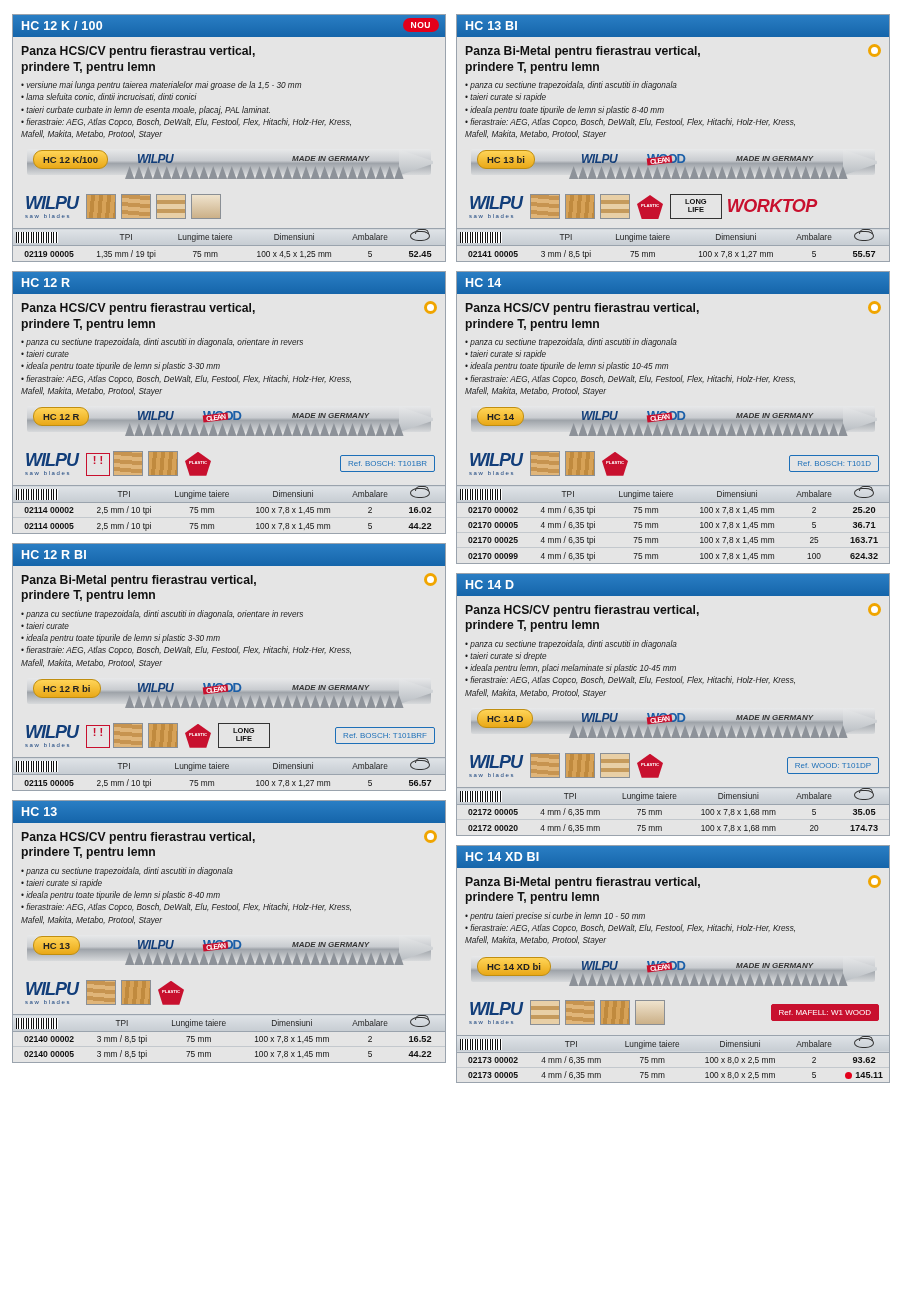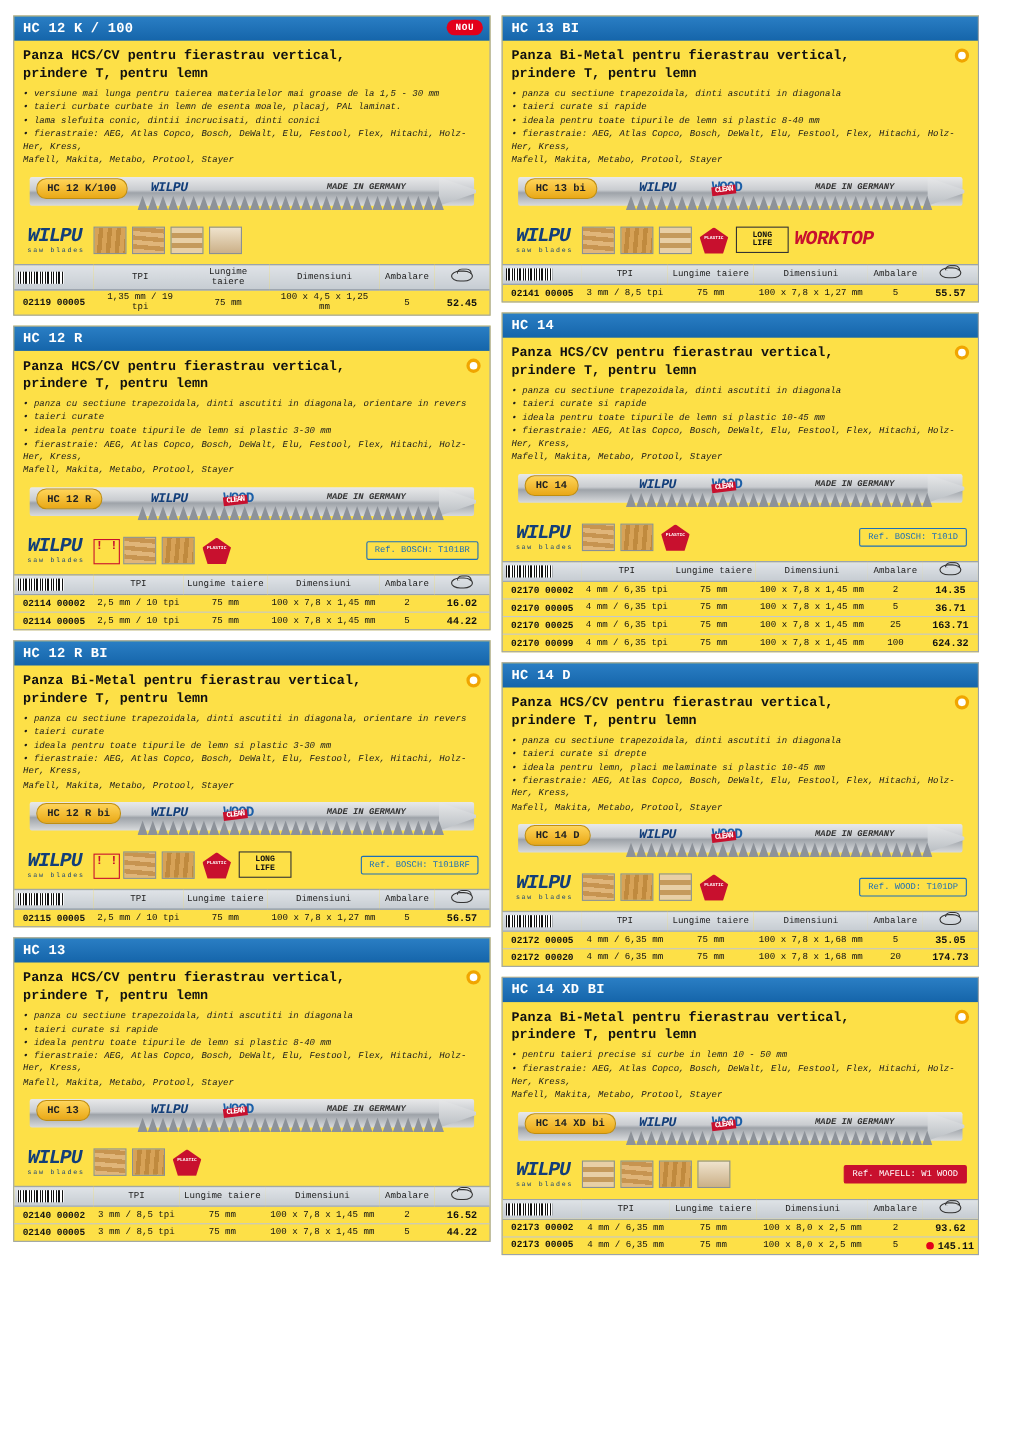--- a/index.html
+++ b/index.html
@@ -16,22 +16,21 @@
     width: 920px; height: 1301px;
     padding: 14px 12px;
     display: flex;
     gap: 10px;
   }
   .col { width: 434px; display: flex; flex-direction: column; gap: 9px; }
 
   
   .card {
     border: 1px solid #9aa3ad;
-    background: #fde047;
-    font-family: Liberation Mono, monospace;
+    background: #e5e5e5;
   }
   .card-head {
     background: #1c70b8;
     background: linear-gradient(to bottom, #2a7ec4 0%, #1565aa 100%);
     color: #fff;
     font-weight: bold;
     font-size: 12.5px;
     padding: 4px 8px;
     position: relative;
     letter-spacing: .2px;
@@ -188,22 +187,22 @@
 <body>
 
 <div class="page">
   <div class="col" id="col-left">
       <div class="card">
         <div class="card-head"><span>HC 12 K / 100</span><span class="nou-badge">NOU</span></div>
         <div class="card-body">
           <div class="title">Panza HCS/CV pentru fierastrau vertical,<br>prindere T, pentru lemn</div>
           <div class="bullets">
             <div>• versiune mai lunga pentru taierea materialelor mai groase de la 1,5 - 30 mm</div>
+            <div>• lama slefuita conic, dintii incrucisati, dinti conici</div>
             <div>• taieri curbate curbate in lemn de esenta moale, placaj, PAL laminat.</div>
-            <div>• lama slefuita conic, dintii incrucisati, dinti conici</div>
             <div>• fierastraie: AEG, Atlas Copco, Bosch, DeWalt, Elu, Festool, Flex, Hitachi, Holz-Her, Kress,</div>
             <div>Mafell, Makita, Metabo, Protool, Stayer</div>
           </div>
           <div class="blade-wrap">
             <div class="blade">
               <div class="blade-bg"></div>
               <div class="tip"></div>
               <svg class="teeth" viewBox="0 0 300 14" preserveAspectRatio="none">
                 <path d="M0,14 L5,0 L10,14 L15,0 L20,14 L25,0 L30,14 L35,0 L40,14 L45,0 L50,14 L55,0 L60,14 L65,0 L70,14 L75,0 L80,14 L85,0 L90,14 L95,0 L100,14 L105,0 L110,14 L115,0 L120,14 L125,0 L130,14 L135,0 L140,14 L145,0 L150,14 L155,0 L160,14 L165,0 L170,14 L175,0 L180,14 L185,0 L190,14 L195,0 L200,14 L205,0 L210,14 L215,0 L220,14 L225,0 L230,14 L235,0 L240,14 L245,0 L250,14 L255,0 L260,14 L265,0 L270,14 L275,0 L280,14 L285,0 L290,14 L295,0 L300,14 Z" fill="#8d9299"></path>
               </svg>
@@ -551,21 +550,21 @@
               <th class="pr"><span class="roll"></span></th>
             </tr>
           </thead>
           <tbody>
             <tr>
               <td class="code">02170 00002</td>
               <td>4 mm / 6,35 tpi</td>
               <td>75 mm</td>
               <td>100 x 7,8 x 1,45 mm</td>
               <td>2</td>
-              <td class="price">14.35</td>
+              <td class="price">25.20</td>
             </tr>
             <tr>
               <td class="code">02170 00005</td>
               <td>4 mm / 6,35 tpi</td>
               <td>75 mm</td>
               <td>100 x 7,8 x 1,45 mm</td>
               <td>5</td>
               <td class="price">36.71</td>
             </tr>
             <tr>

